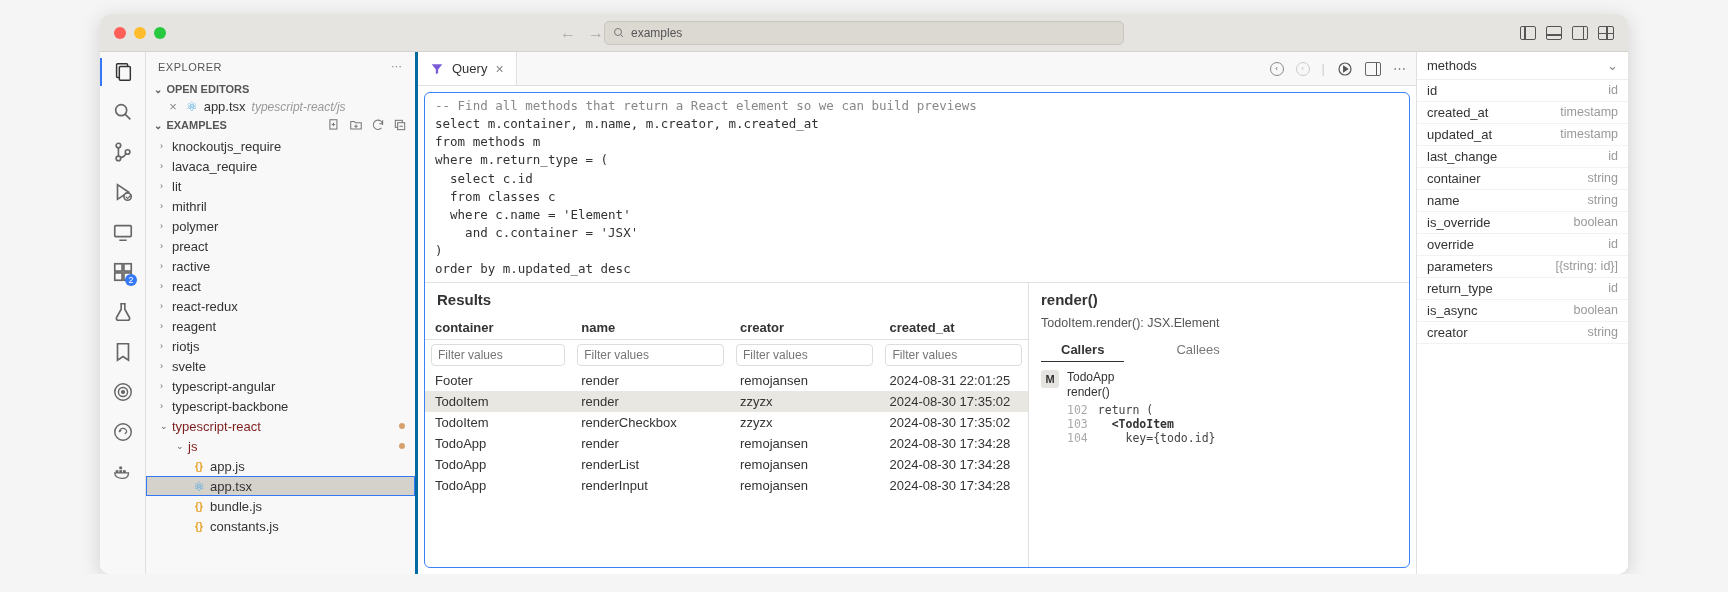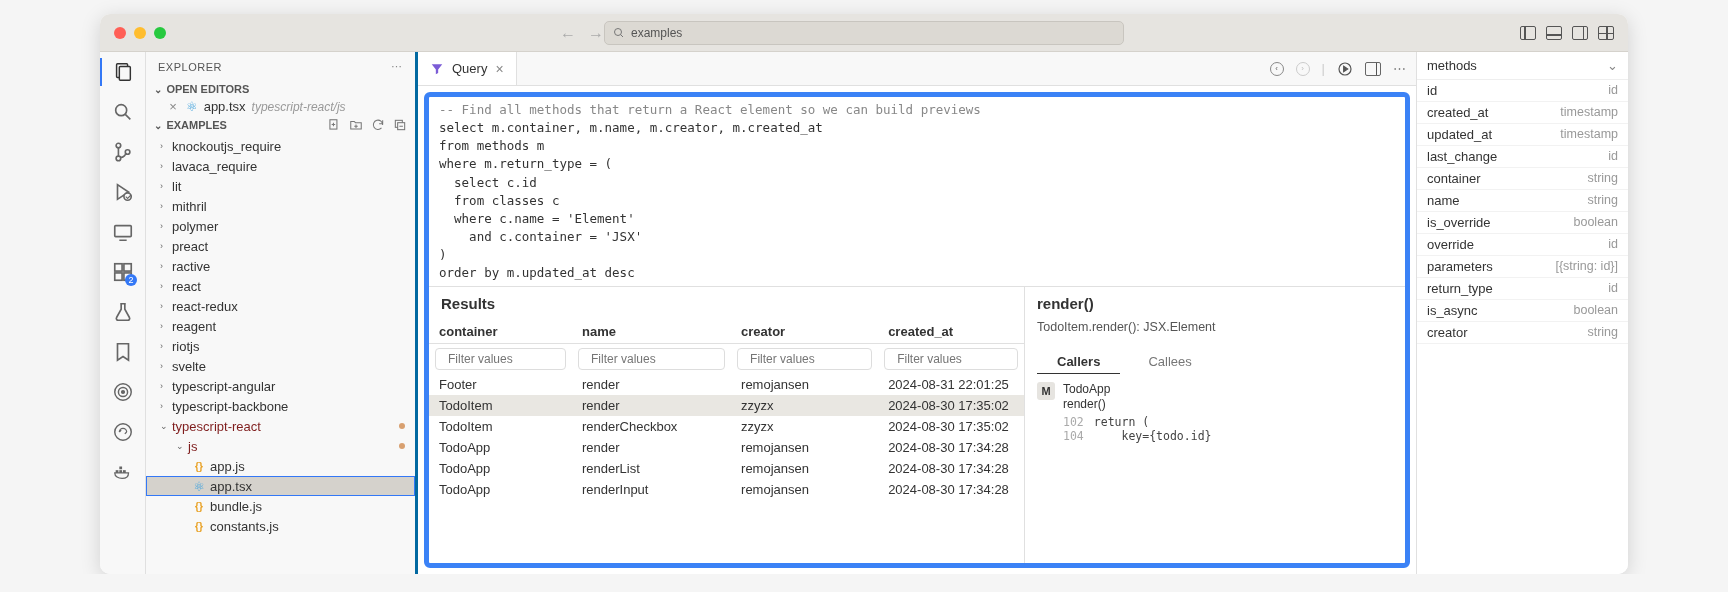--- a/index.html
+++ b/index.html
@@ -64,39 +64,39 @@
 .main { flex: 1; display: flex; flex-direction: column; overflow: hidden; }
 .tab-bar { height: 34px; border-bottom: 1px solid #e0e0e0; display: flex; align-items: stretch; background: #f8f8f8; }
 .tab { display: flex; align-items: center; gap: 8px; padding: 0 12px; background: #fff; border-right: 1px solid #e0e0e0; font-size: 13px; position: relative; }
 .tab::before { content:""; position:absolute; left:0; right:0; top:0; height:1px; background:#3478f6; display:none; }
 .tab .funnel { color: #7b5cd6; }
 .tab .close { color: #888; cursor: pointer; font-size: 14px; }
 .tab-bar-right { margin-left:auto; display:flex; align-items:center; gap:12px; padding-right:10px; color:#666; }
 .tab-bar-right .circ { width:14px; height:14px; border:1.5px solid #888; border-radius:50%; display:inline-flex; align-items:center; justify-content:center; font-size:8px; }
 .tab-bar-right svg, .tab-bar-right span { cursor:pointer; }
 
-.editor-area { border: 5px solid #3b82f6; border-radius: 6px; margin: 6px; background: #fff; display: flex; flex-direction: column; overflow: hidden; flex: 1; }
+.editor-area { border: 1px solid #3b82f6; border-radius: 6px; margin: 6px; background: #fff; display: flex; flex-direction: column; overflow: hidden; flex: 1; }
 .sql-editor { padding: 4px 10px; font-family: "SF Mono", Menlo, monospace; font-size: 12.5px; line-height: 1.45; white-space: pre; color: #333; }
 .sql-comment { color: #888; }
 
 .results-wrap { flex: 1; display: flex; border-top: 1px solid #e0e0e0; overflow: hidden; }
 .results-left { flex: 1; display: flex; flex-direction: column; overflow: hidden; border-right: 1px solid #e0e0e0; }
 .results-right { width: 380px; display: flex; flex-direction: column; overflow: hidden; }
 
 .panel-title { font-size: 15px; font-weight: 600; padding: 8px 12px; }
 
 .results-table { width: 100%; border-collapse: collapse; font-size: 13px; }
 .results-table th { text-align: left; padding: 4px 10px; font-weight: 600; border-bottom: 1px solid #e0e0e0; }
 .results-table td { padding: 3px 10px; }
 .results-table tbody tr.sel { background: #e9e7e2; }
 .filter-row td { padding: 4px 6px; }
-.filter-input { width: 100%; border: 1px solid #ddd; border-radius: 4px; padding: 3px 12px; font-size: 12px; color: #888; background: #fff; }
+.filter-input { width: 100%; border: 1px solid #ddd; border-radius: 4px; padding: 3px 6px; font-size: 12px; color: #888; background: #fff; }
 
 .detail-sub { font-size: 12.5px; color: #555; padding: 0 12px 6px; }
-.detail-tabs { display: flex; gap: 8px; padding: 2px 12px; font-size: 13px; margin-top: 8px; }
+.detail-tabs { display: flex; gap: 32px; padding: 2px 12px; font-size: 13px; }
 .detail-tabs .dt { padding: 4px 20px; cursor: pointer; color: #777; }
 .detail-tabs .dt.active { font-weight: 600; color: #333; border-bottom: 1px solid #333; }
 
 .caller-row { display: flex; gap: 8px; padding: 6px 12px 2px; font-size: 12px; }
 .caller-row .m-badge { width: 18px; height: 18px; background: #e6e4e0; border-radius: 3px; display:flex; align-items:center; justify-content:center; font-weight:600; font-size:11px; }
 .caller-row .caller-info { line-height: 1.2; }
 .caller-code { font-family: "SF Mono", Menlo, monospace; font-size: 11.5px; padding: 2px 12px 8px 38px; white-space: pre; color: #444; }
 .caller-code .ln { color: #aaa; margin-right: 10px; }
 .caller-code .tag { color: #333; font-weight: 600; }
 
@@ -455,21 +455,21 @@
               <div class="dt active">Callers</div>
               <div class="dt">Callees</div>
             </div>
             <div class="caller-row">
               <div class="m-badge">M</div>
               <div class="caller-info">
                 <div>TodoApp</div>
                 <div>render()</div>
               </div>
             </div>
-            <div class="caller-code" id="caller-code"><div><span class="ln">102</span><span>return (</span></div><div><span class="ln">104</span><span>    key={todo.id}</span></div></div>
+            <div class="caller-code" id="caller-code"><div><span class="ln">102</span><span>return (</span></div><div><span class="ln">103</span><span class="tag">  &lt;TodoItem</span></div><div><span class="ln">104</span><span>    key={todo.id}</span></div></div>
           </div>
         </div>
       </div>
     </div>
 
     <div class="right-panel">
       <div class="rp-header">
         <span>methods</span>
         <span class="chev">⌄</span>
       </div>

